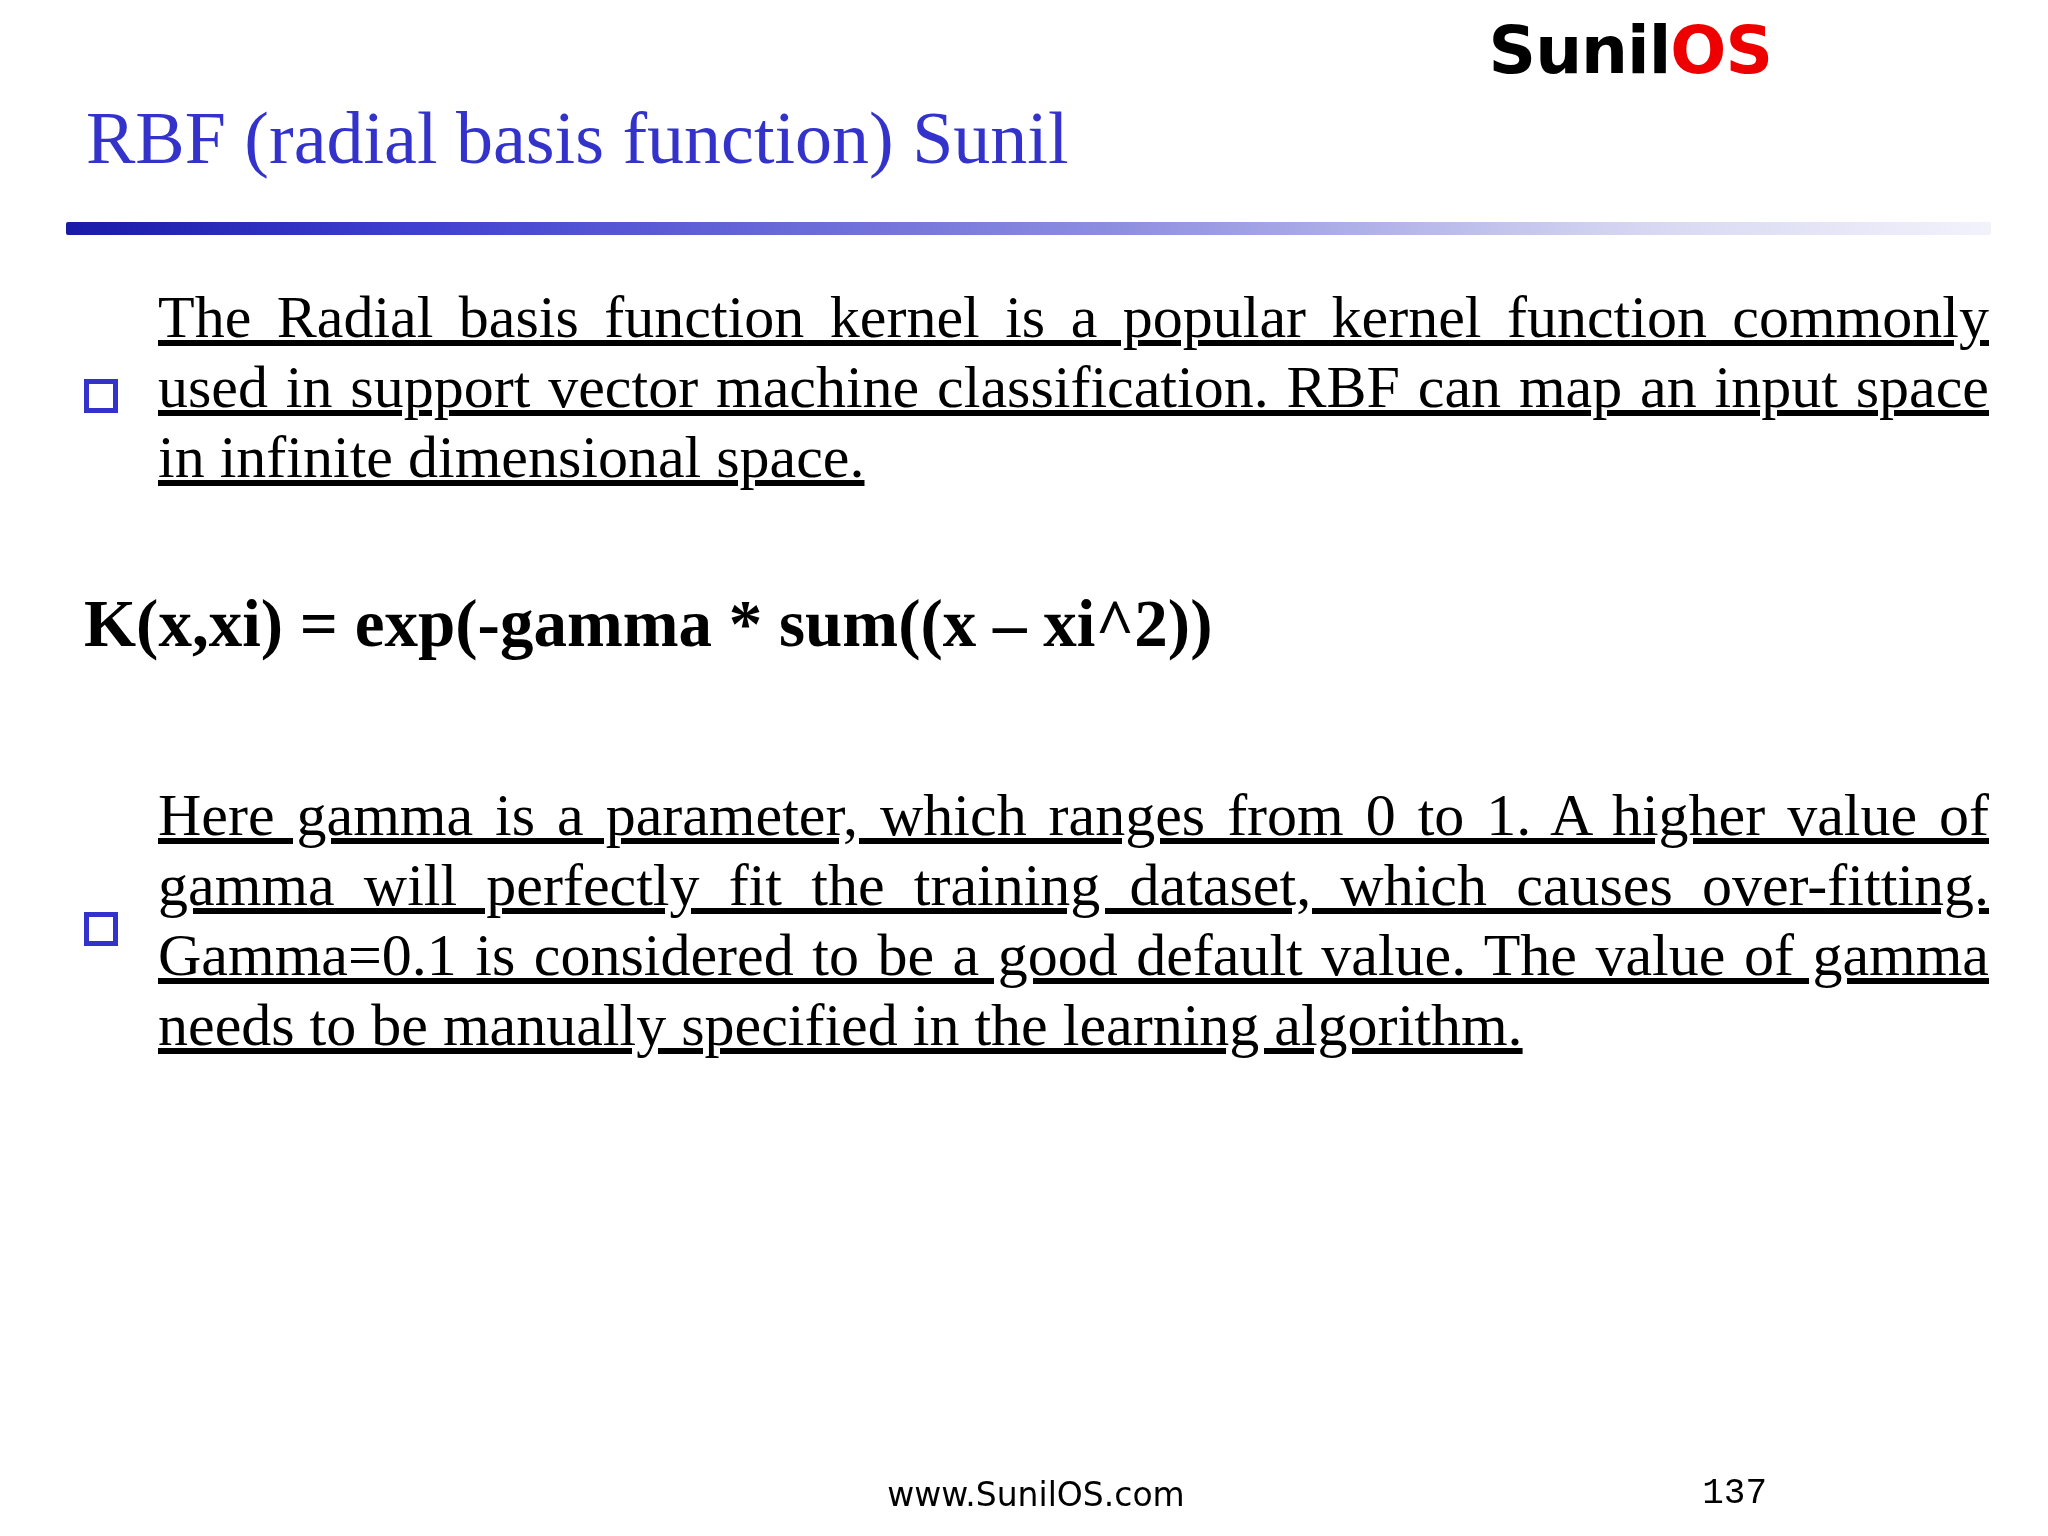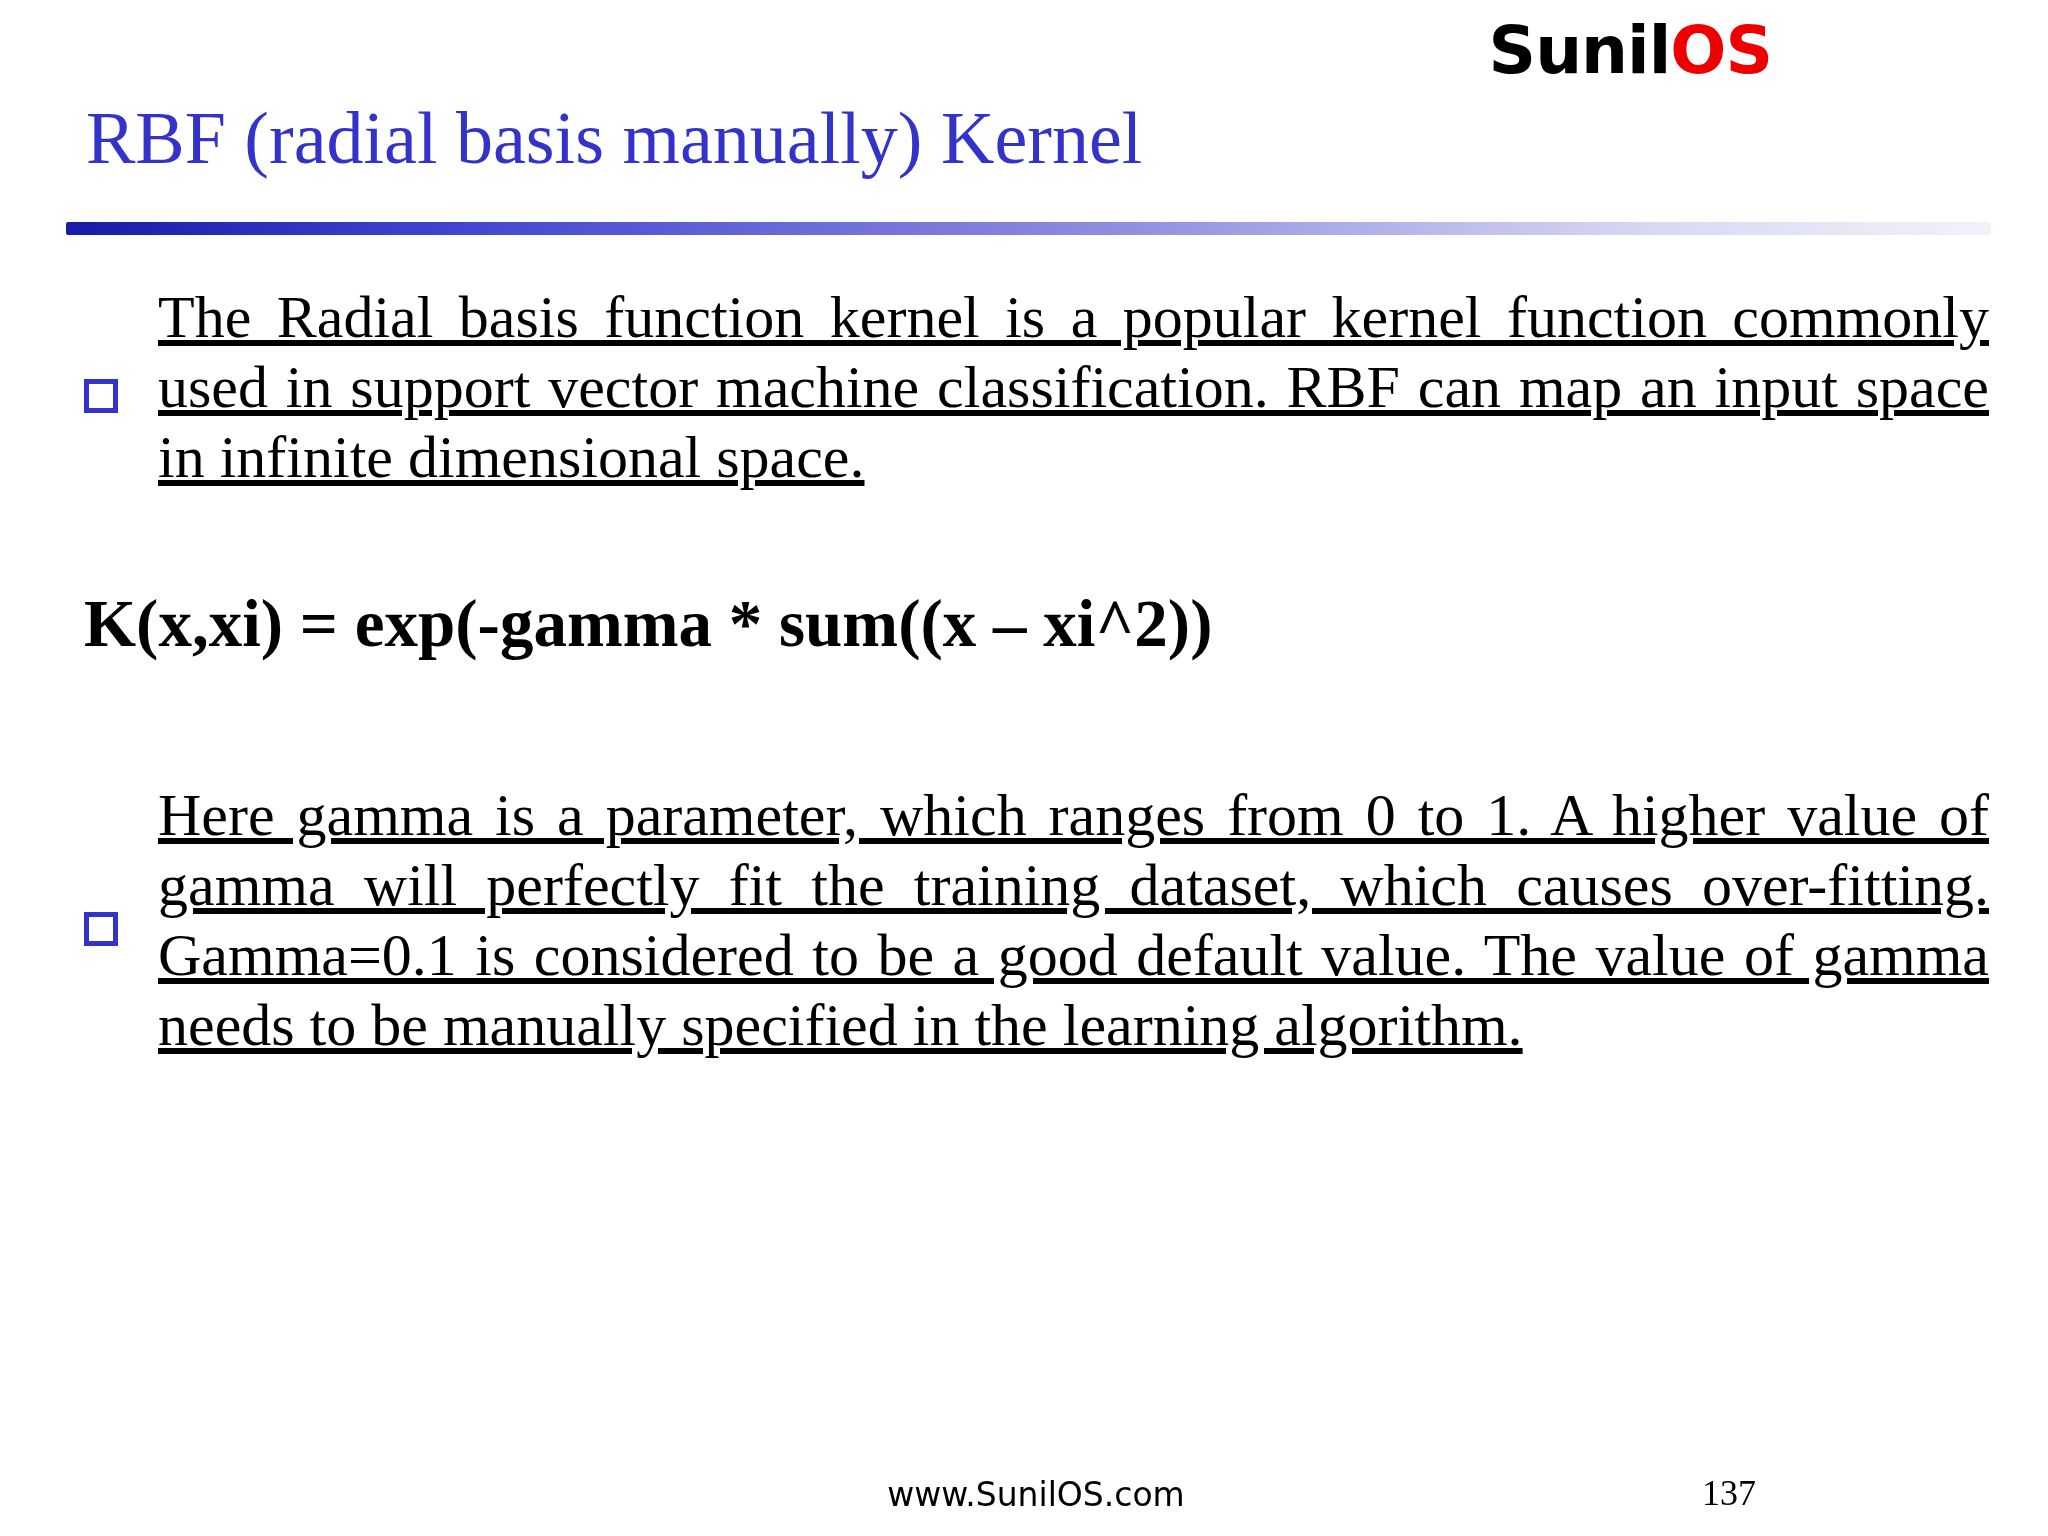--- a/index.html
+++ b/index.html
@@ -119,37 +119,37 @@
     left: 12px;
     width: 2048px;
     text-align: center;
     font-family: "DejaVu Sans", sans-serif;
     font-size: 33px;
     color: #000000;
   }
   .footer-page {
     position: absolute;
     bottom: 22px;
-    right: 64px;
-    font-family: Liberation Serif, serif;
+    right: 53px;
+    font-family: Liberation Mono, monospace;
     font-size: 36px;
     color: #000000;
     margin-left: 20px;
   }
 </style>
 </head>
 <body>
 
 <div class="slide">
 
   <div class="logo">
     <span class="logo-sunil">Sunil</span><span class="logo-os">OS</span>
   </div>
 
-  <div class="title">RBF (radial basis manually) Kernel</div>
+  <div class="title">RBF (radial basis function) Sunil</div>
 
   <div class="title-rule"></div>
 
   <div class="content">
 
     <div class="bullet-row">
       <div class="bullet-marker">
         <span class="bullet-box"></span>
       </div>
       <div class="bullet-text">The Radial basis function kernel is a popular kernel function commonly used in support vector machine classification. RBF can map an input space in infinite dimensional space.</div>

